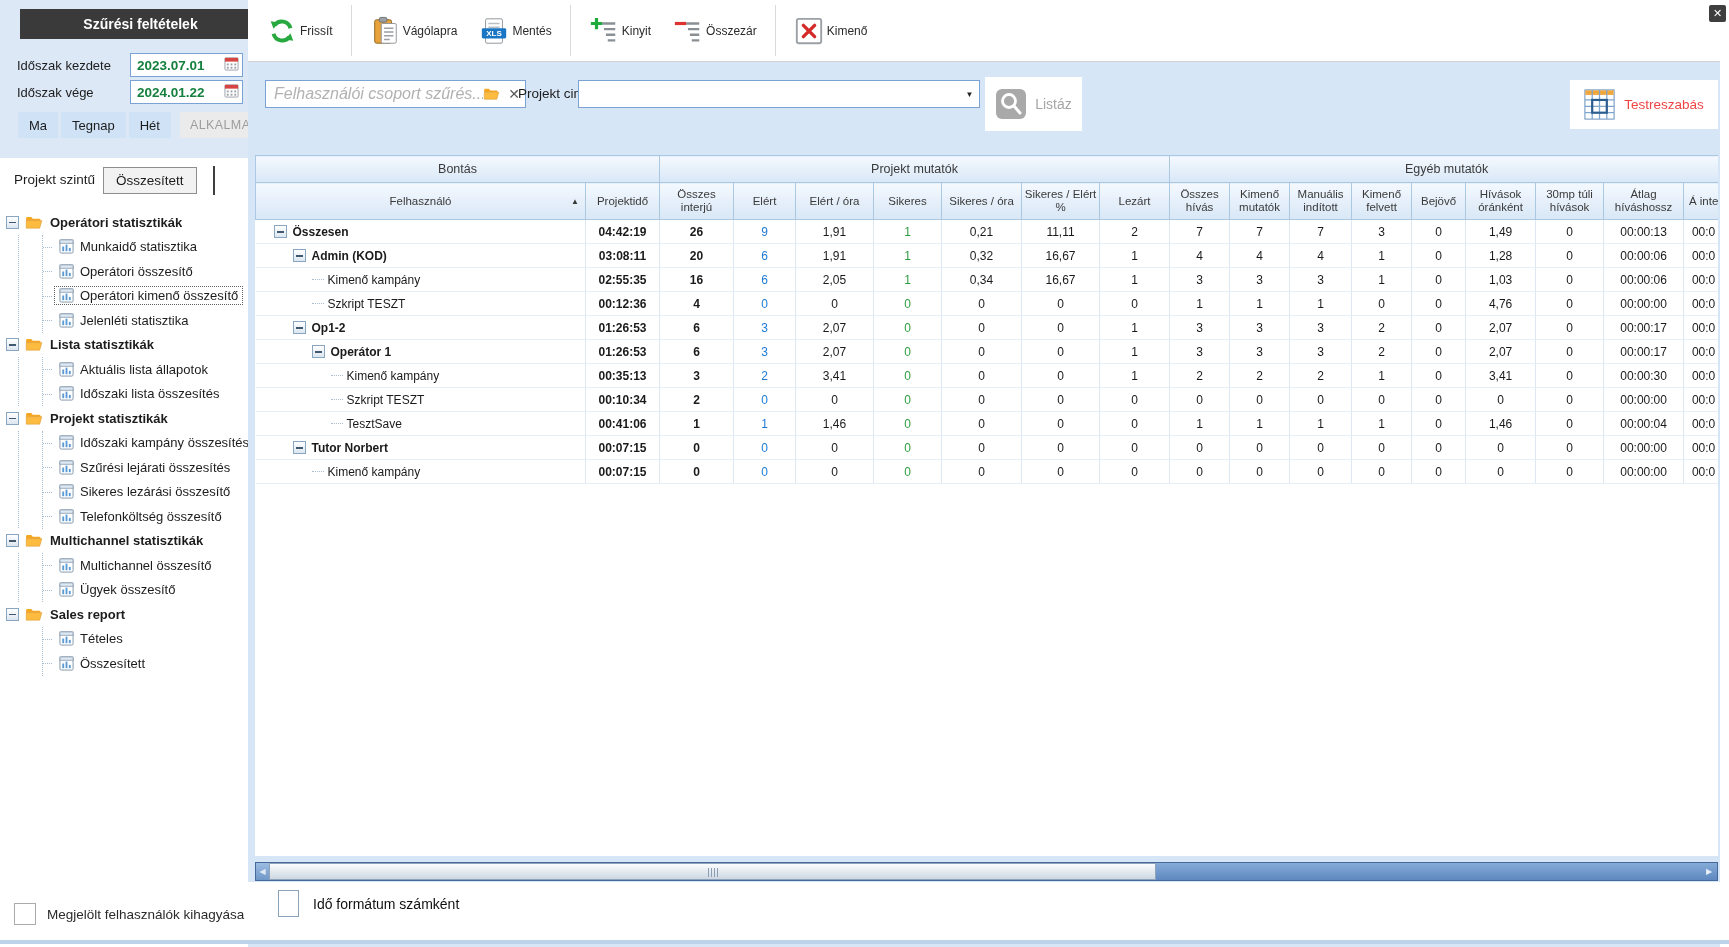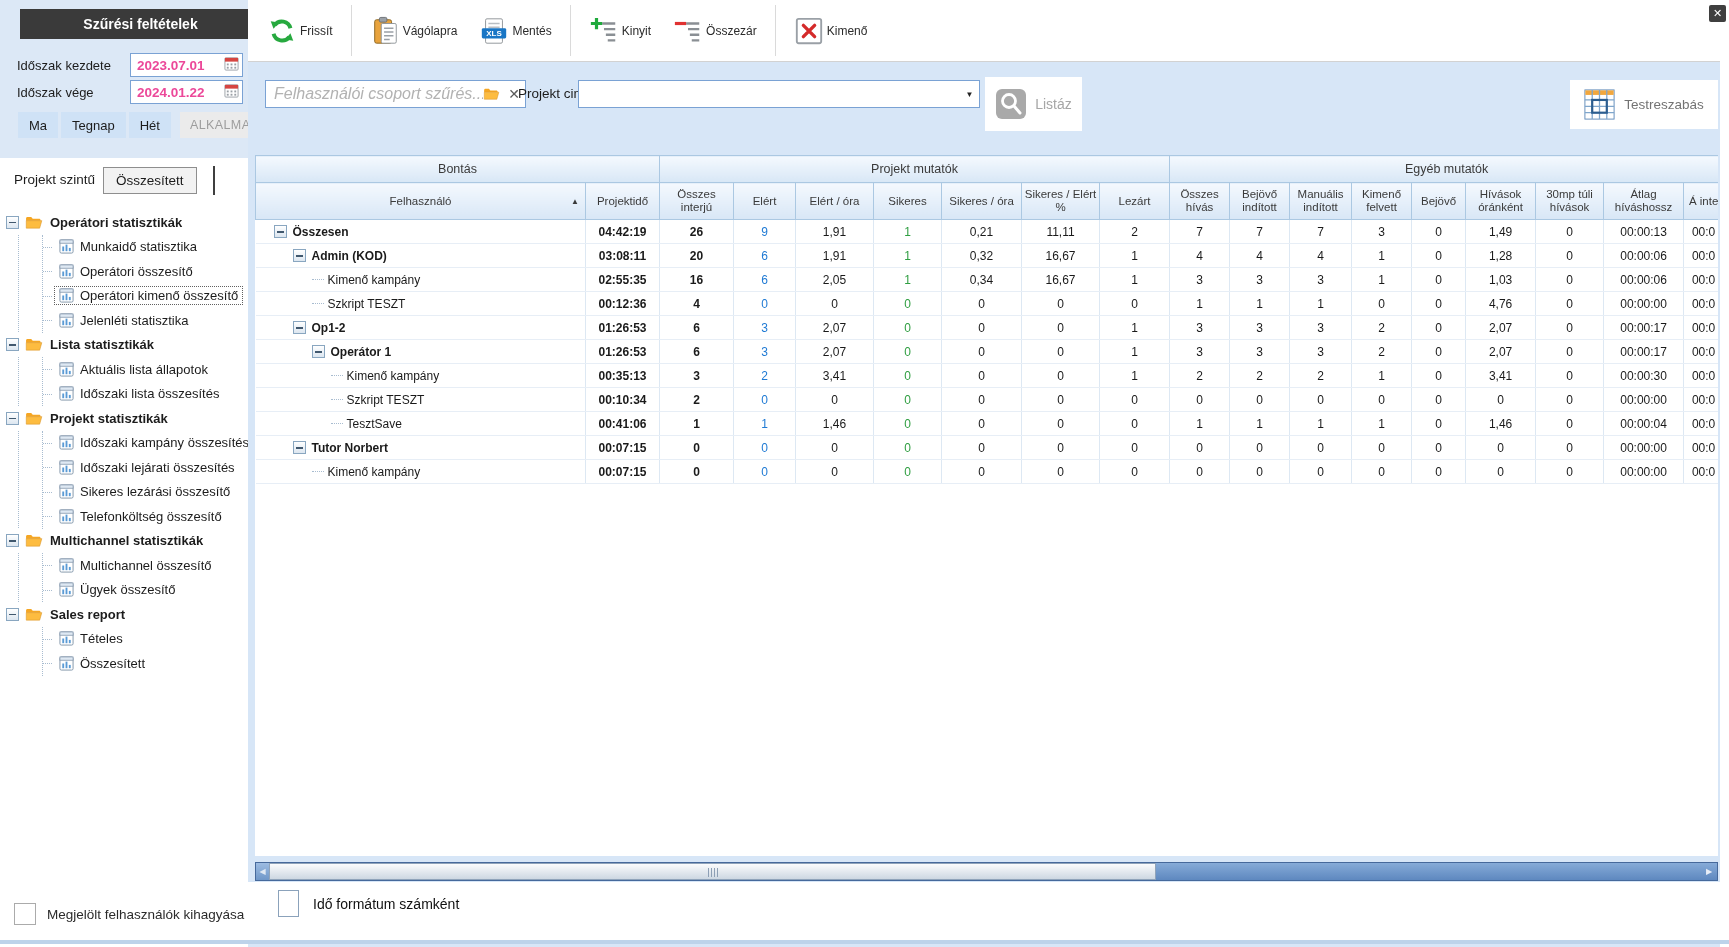--- a/index.html
+++ b/index.html
@@ -6,21 +6,21 @@
   body{width:1729px;height:947px;position:relative;overflow:hidden;background:#fff;
        font-family:"Liberation Sans",sans-serif;color:#1c1c1c}
   
   #sidebar{position:absolute;left:0;top:0;width:248px;height:947px;background:#fff}
   .fp{position:absolute;left:0;top:0;width:248px;height:158px;background:#dce8f6}
   .fp-title{position:absolute;left:20px;top:9px;width:241px;height:30px;background:#3a3a3a;color:#fff;
             font-size:14px;font-weight:600;display:flex;align-items:center;justify-content:center}
   .fp-label{position:absolute;left:17px;font-size:13px;color:#1c1c1c}
   .fp-input{position:absolute;left:130px;width:102px;height:22px;background:#fff;border:1px solid #7aa2d4;
             display:flex;align-items:center;justify-content:space-between;padding:0 3px 0 6px;
-            font-size:13.5px;font-weight:700;color:#ec4899}
+            font-size:13.5px;font-weight:700;color:#15803d}
   .fp-input svg{width:15px;height:15px}
   .fp-quick{position:absolute;left:18px;top:112px;display:flex;gap:3px;align-items:center}
   .qbtn{background:#cfe2f6;border:none;height:26px;padding:0 11px;font-size:13px;color:#1c1c1c;
         font-family:inherit}
   .abtn{background:#ebebeb;border:none;height:26px;padding:0 10px;margin-left:6px;font-size:12.5px;
         color:#9d9d9d;letter-spacing:.4px;font-family:inherit}
   .view-tabs{position:absolute;left:0;top:163px;width:248px;height:36px;background:#fff}
   .tab1{position:absolute;left:14px;top:9px;font-size:13.5px}
   .tab2{position:absolute;left:103px;top:4px;height:25px;padding:0 12px;border:1px solid #8e8e8e;
         background:#f2f2f2;font-size:13.5px;display:flex;align-items:center}
@@ -64,21 +64,21 @@
   .dropdown{position:absolute;left:330px;top:80px;width:400px;height:26px;background:#fff;border:1px solid #7aa2d4}
   .dd-btn{position:absolute;right:1px;top:1px;bottom:1px;width:17px;display:flex;align-items:center;
           justify-content:center;font-size:8px;color:#222;background:#fff}
   .listaz{position:absolute;left:737px;top:77px;width:97px;height:54px;background:#fff;display:flex;
           align-items:center;justify-content:center;gap:8px}
   .mag svg{width:32px;height:32px;display:block}
   .llb{font-size:14px;color:#a6a6a6}
   .customize{position:absolute;left:1322px;top:80px;width:148px;height:49px;background:#fff;display:flex;
              align-items:center;justify-content:center;gap:9px}
   .customize svg{width:31px;height:31px;display:block}
-  .clb{font-size:13.5px;color:#737373}
+  .clb{font-size:13.5px;color:#ef4444}
   .table-viewport{position:absolute;left:7px;top:155px;width:1463px;height:701px;background:#fff;overflow:hidden}
   table{border-collapse:collapse;table-layout:fixed;width:1468px}
   thead th{background:linear-gradient(#f4f9fe,#d8e7f6);color:#3a3a3a;font-weight:400;
            border:1px solid #abc8e2;overflow:hidden}
   tr.ghead th{height:24px;font-size:12.5px}
   tr.chead th{height:36px;font-size:11.5px;line-height:13px;position:relative;white-space:normal;padding:0 2px}
   .sort{position:absolute;right:6px;top:50%;transform:translateY(-50%);font-size:8px;color:#3a3a3a}
   tbody td{height:23px;border-right:1px solid #dde8f3;border-bottom:1px solid #e7eef6;font-size:12px;
            text-align:center;color:#1a1a1a;padding:0;white-space:nowrap;overflow:hidden}
   tbody td:first-child{text-align:left;border-right:1px solid #dde8f3}
@@ -295,21 +295,21 @@
           <span class="iwrap">
             <span class="chart">
               <svg viewBox="0 0 16 16">
                 <rect x="1" y="1" width="14" height="14" rx="1.5" fill="#fff" stroke="#7f93a8"></rect>
                 <rect x="1" y="1" width="14" height="3.5" fill="#dfe9f3" stroke="#7f93a8" stroke-width=".8"></rect>
                 <rect x="3.5" y="8" width="2" height="5" fill="#5b9bd5"></rect>
                 <rect x="7" y="6" width="2" height="7" fill="#5b9bd5"></rect>
                 <rect x="10.5" y="9.5" width="2" height="3.5" fill="#5b9bd5"></rect>
               </svg>
             </span>
-            <span class="ilabel">Időszaki lejárati összesítés</span>
+            <span class="ilabel">Szűrési lejárati összesítés</span>
           </span>
         </div>
         <div class="titem">
           <span class="iwrap">
             <span class="chart">
               <svg viewBox="0 0 16 16">
                 <rect x="1" y="1" width="14" height="14" rx="1.5" fill="#fff" stroke="#7f93a8"></rect>
                 <rect x="1" y="1" width="14" height="3.5" fill="#dfe9f3" stroke="#7f93a8" stroke-width=".8"></rect>
                 <rect x="3.5" y="8" width="2" height="5" fill="#5b9bd5"></rect>
                 <rect x="7" y="6" width="2" height="7" fill="#5b9bd5"></rect>
@@ -571,21 +571,21 @@
             <th>Felhasználó<span class="sort">▲</span></th>
             <th>Projektidő</th>
             <th>Összes interjú</th>
             <th>Elért</th>
             <th>Elért / óra</th>
             <th>Sikeres</th>
             <th>Sikeres / óra</th>
             <th>Sikeres / Elért %</th>
             <th>Lezárt</th>
             <th>Összes hívás</th>
-            <th>Bejövő indított</th>
+            <th>Kimenő mutatók</th>
             <th>Manuális indított</th>
             <th>Kimenő felvett</th>
             <th>Bejövő</th>
             <th>Hívások óránként</th>
             <th>30mp túli hívások</th>
             <th>Átlag híváshossz</th>
             <th>Á inte</th>
           </tr>
         </thead>
         <tbody>

